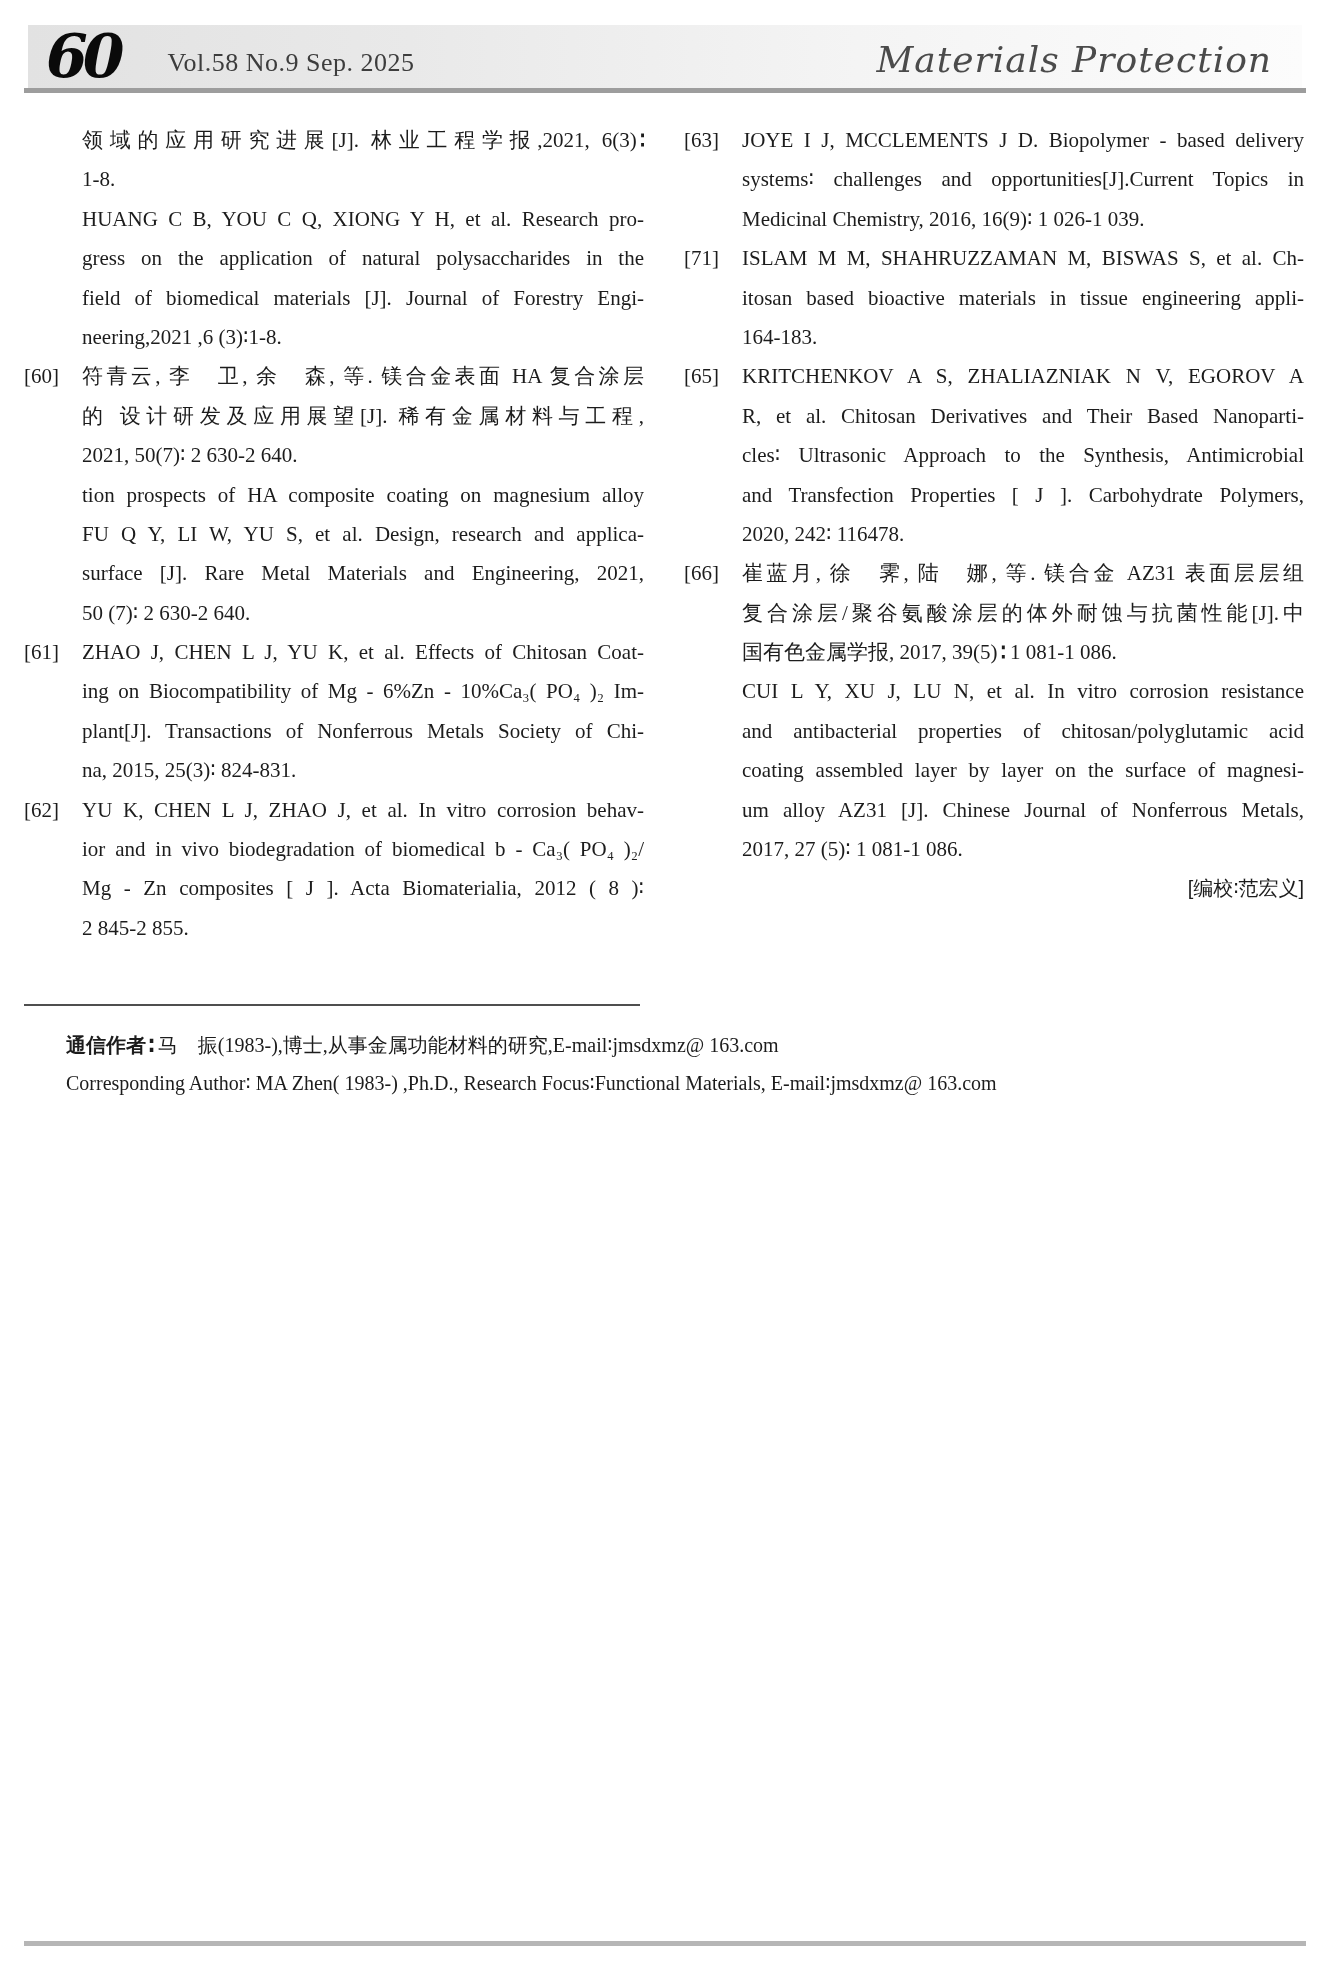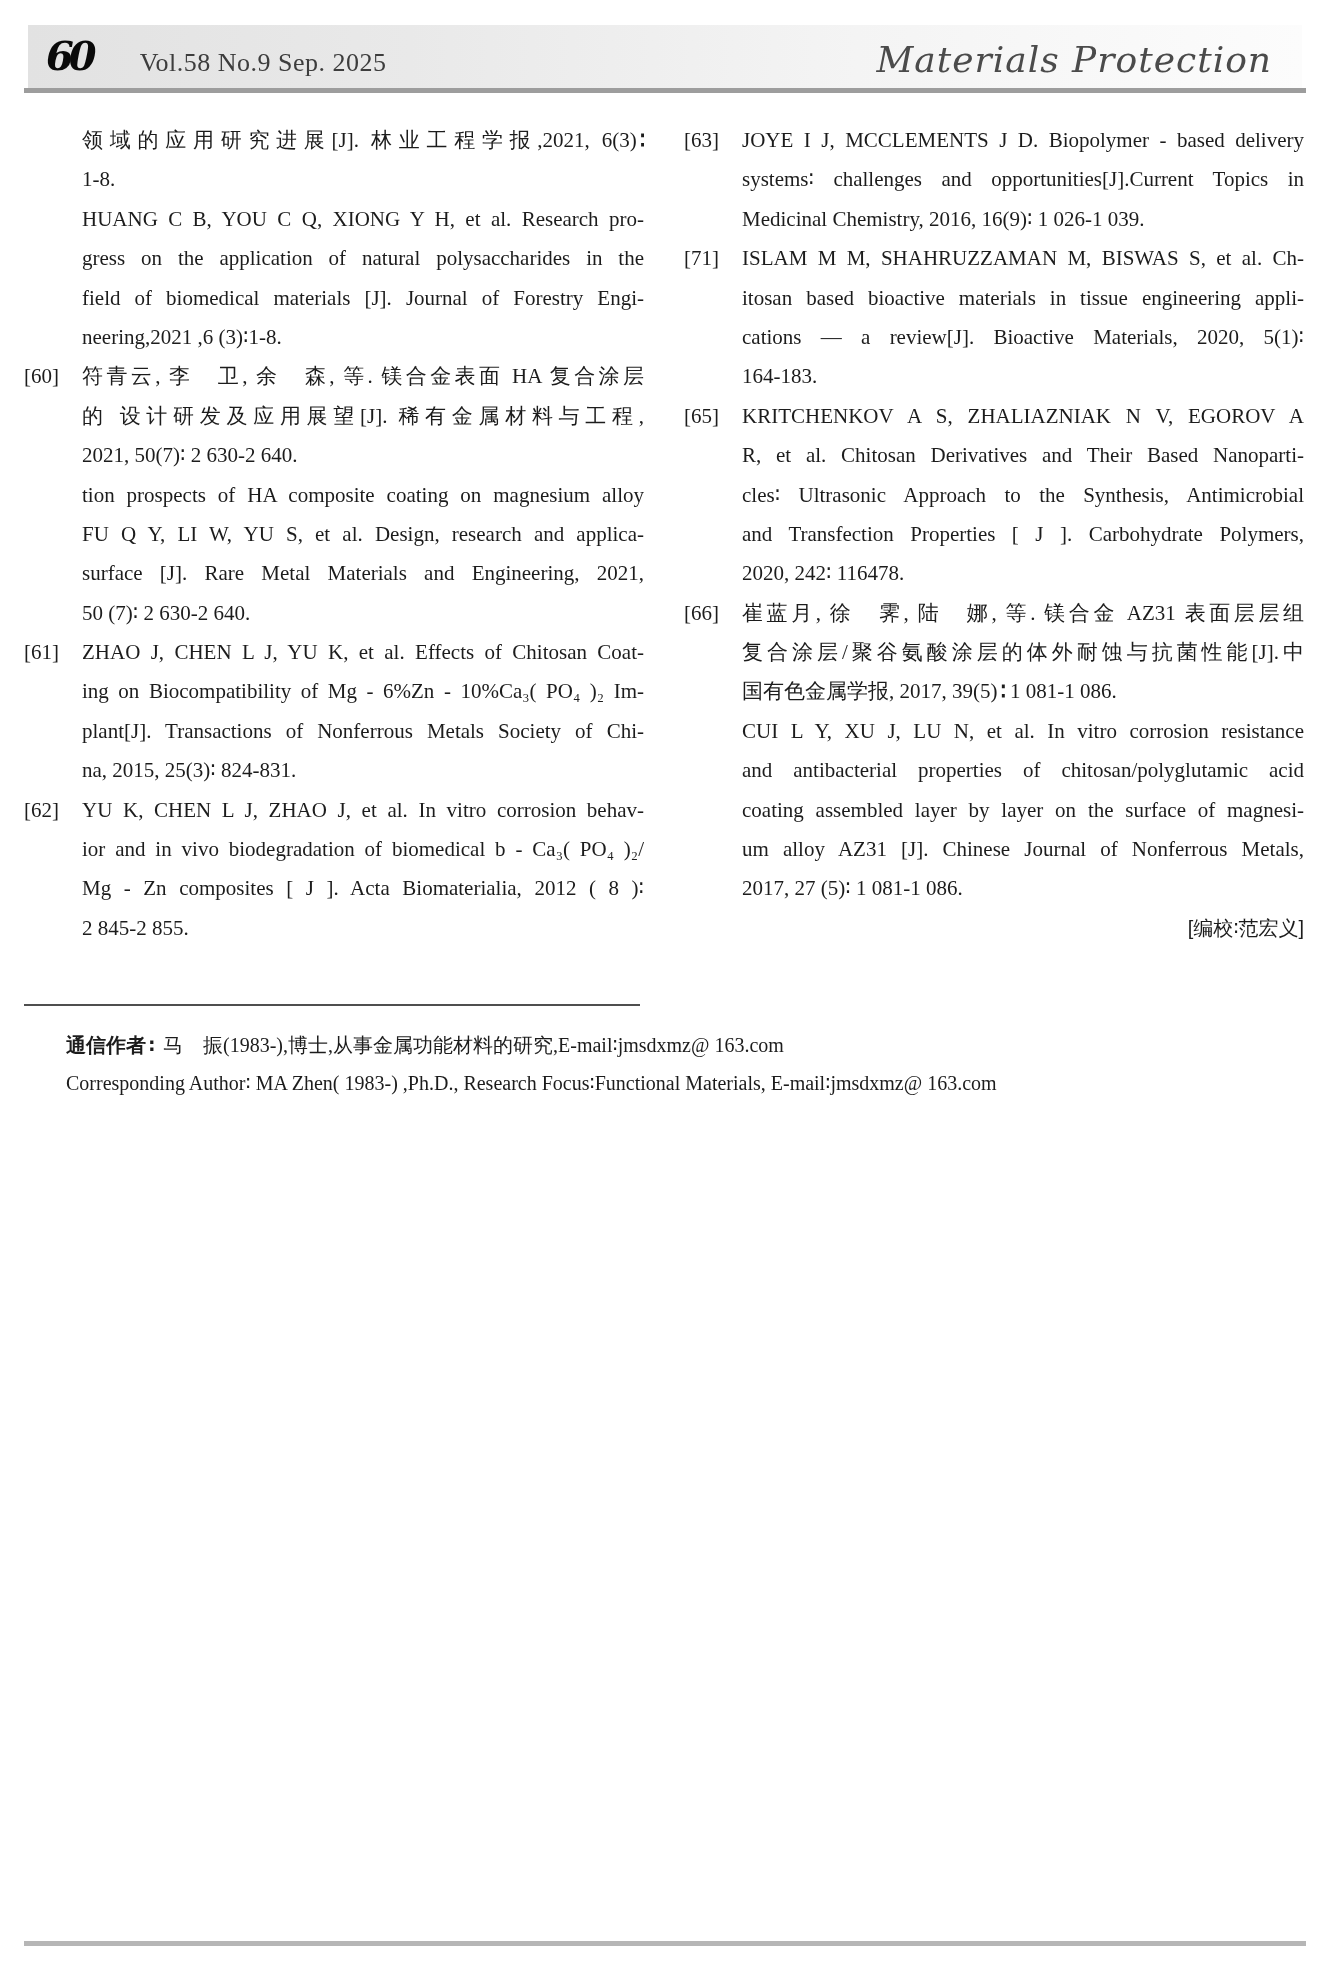--- a/index.html
+++ b/index.html
@@ -9,21 +9,21 @@
     font-family:"Liberation Serif","DejaVu Serif",serif; color:#1c1c1c;
   }
   
   .band {
     position:absolute; left:28px; top:25px; width:1274px; height:63px;
     background:linear-gradient(90deg,#e2e2e2 0%,#e9e9e9 30%,#f4f4f4 65%,#fcfcfc 100%);
     display:flex; align-items:center;
   }
   .pgnum {
     font-family:"DejaVu Serif",serif; font-weight:bold; font-style:italic;
-    font-size:40px; line-height:1; color:#0a0a0a; margin-left:18px;
+    font-size:60px; line-height:1; color:#0a0a0a; margin-left:18px;
     letter-spacing:-5px; padding-bottom:2px;
   }
   .issue { font-size:26px; color:#3d3d3d; margin-left:48px; margin-top:12px; letter-spacing:.5px; }
   .journal {
     margin-left:auto; margin-right:30px; margin-top:6px;
     font-family:"DejaVu Serif",serif; font-style:italic;
     font-size:36px; color:#4b4b4b; letter-spacing:1px;
   }
   .hrule { position:absolute; left:24px; top:88px;  width:1282px; height:5px; background:#9d9d9d; }
   .bbar  { position:absolute; left:24px; top:1941px; width:1282px; height:5px; background:#b6b6b6; }
@@ -36,21 +36,21 @@
   .tx { display:block; white-space:normal; overflow:hidden; height:39.4px;
         text-align:justify; text-align-last:justify; }
   .tx[data-align="l"] { text-align:left;  text-align-last:left; }
   .tx[data-align="r"] { text-align:right; text-align-last:right;
         font-family:"Liberation Sans","DejaVu Sans",sans-serif; font-size:20px; }
   
   .fnrule { position:absolute; left:24px; top:1004px; width:616px; height:2px; background:#4f4f4f; }
   .fn { position:absolute; left:66px; font-size:20px; line-height:28px; white-space:nowrap; }
   #fn1 { top:1031px; }
   #fn2 { top:1069px; }
-  .fnlabel { font-family:Liberation Mono, monospace; font-weight:bold; }
+  .fnlabel { font-family:Liberation Sans, sans-serif; font-weight:bold; }
 </style>
 </head>
 <body>
 
 <div class="band">
   <span class="pgnum">60</span>
   <span class="issue">Vol.58 No.9 Sep. 2025</span>
   <span class="journal">Materials Protection</span>
 </div>
 <div class="hrule"></div>
@@ -158,24 +158,20 @@
   <div class="ln">
       <span class="mk">[71]</span>
       <span class="tx" data-align="j">ISLAM M M, SHAHRUZZAMAN M, BISWAS S, et al. Ch-</span>
     </div>
   <div class="ln">
       <span class="mk"></span>
       <span class="tx" data-align="j">itosan based bioactive materials in tissue engineering appli-</span>
     </div>
   <div class="ln">
       <span class="mk"></span>
-      <span class="tx" data-align="j">cations — a review[J]. Bioactive Materials, 2020, 5(1)∶</span>
-    </div>
-  <div class="ln">
-      <span class="mk"></span>
       <span class="tx" data-align="l">164-183.</span>
     </div>
   <div class="ln">
       <span class="mk">[65]</span>
       <span class="tx" data-align="j">KRITCHENKOV A S, ZHALIAZNIAK N V, EGOROV A</span>
     </div>
   <div class="ln">
       <span class="mk"></span>
       <span class="tx" data-align="j">R, et al. Chitosan Derivatives and Their Based Nanoparti-</span>
     </div>

